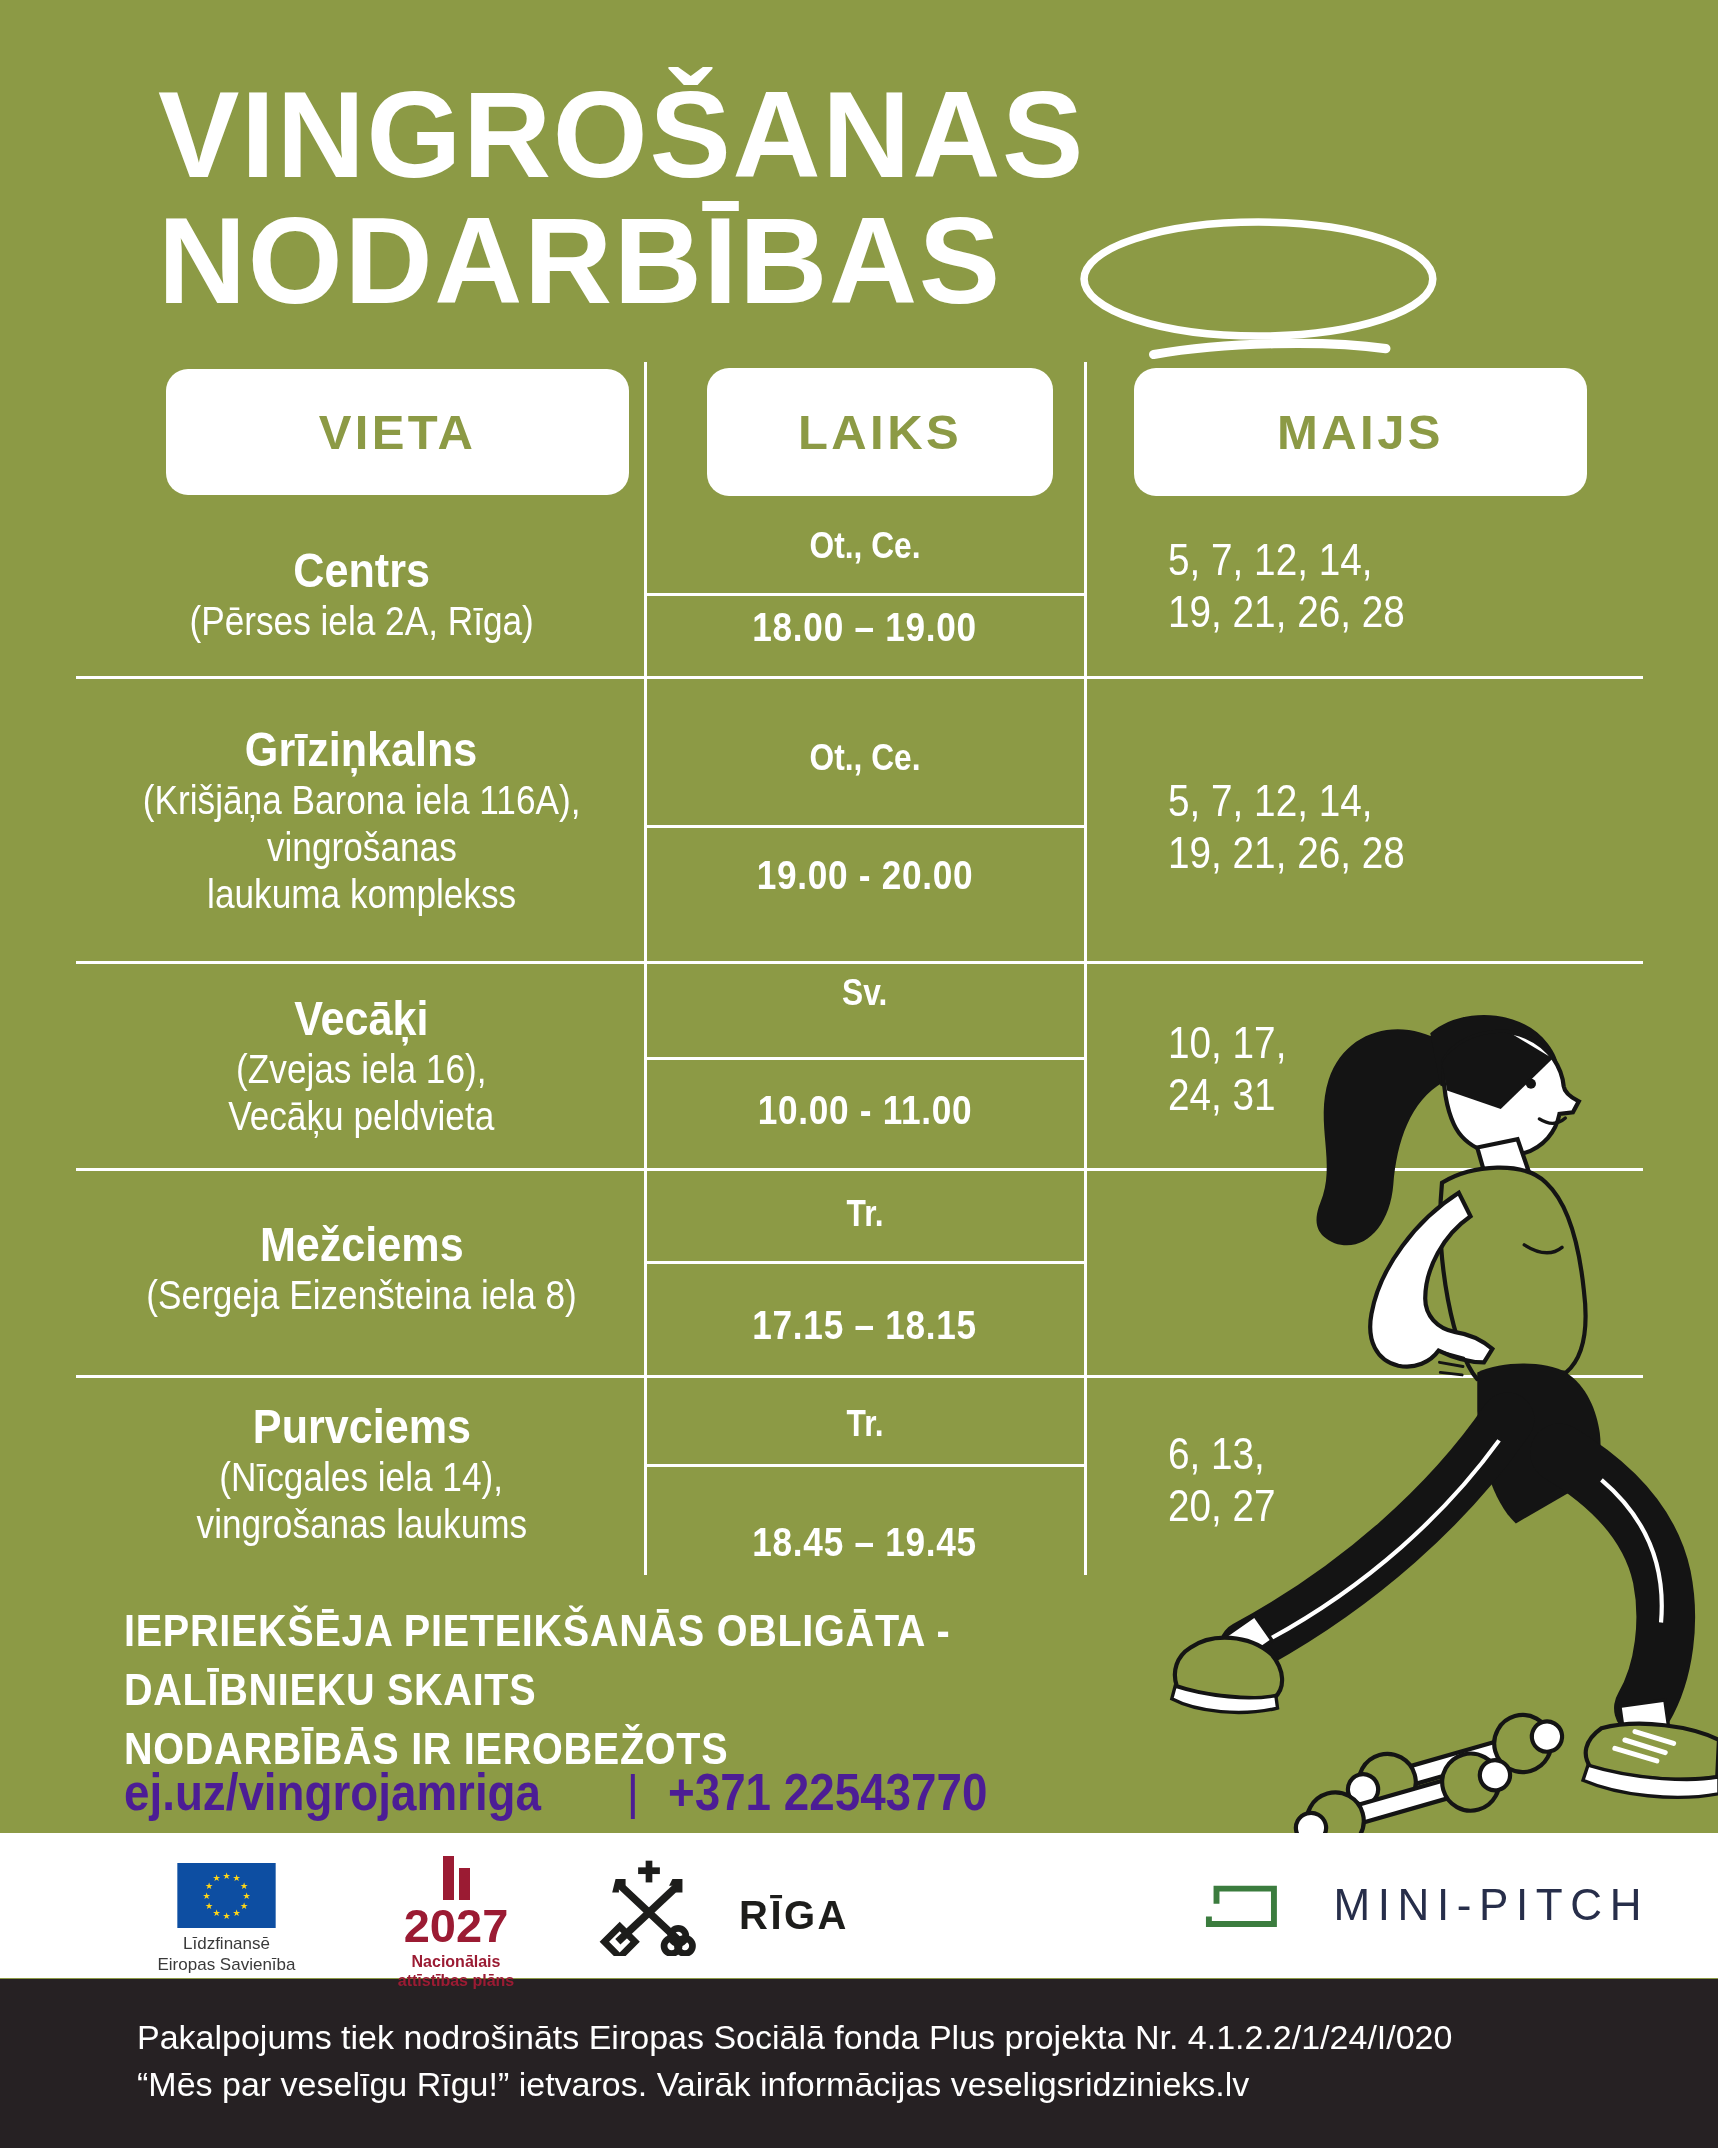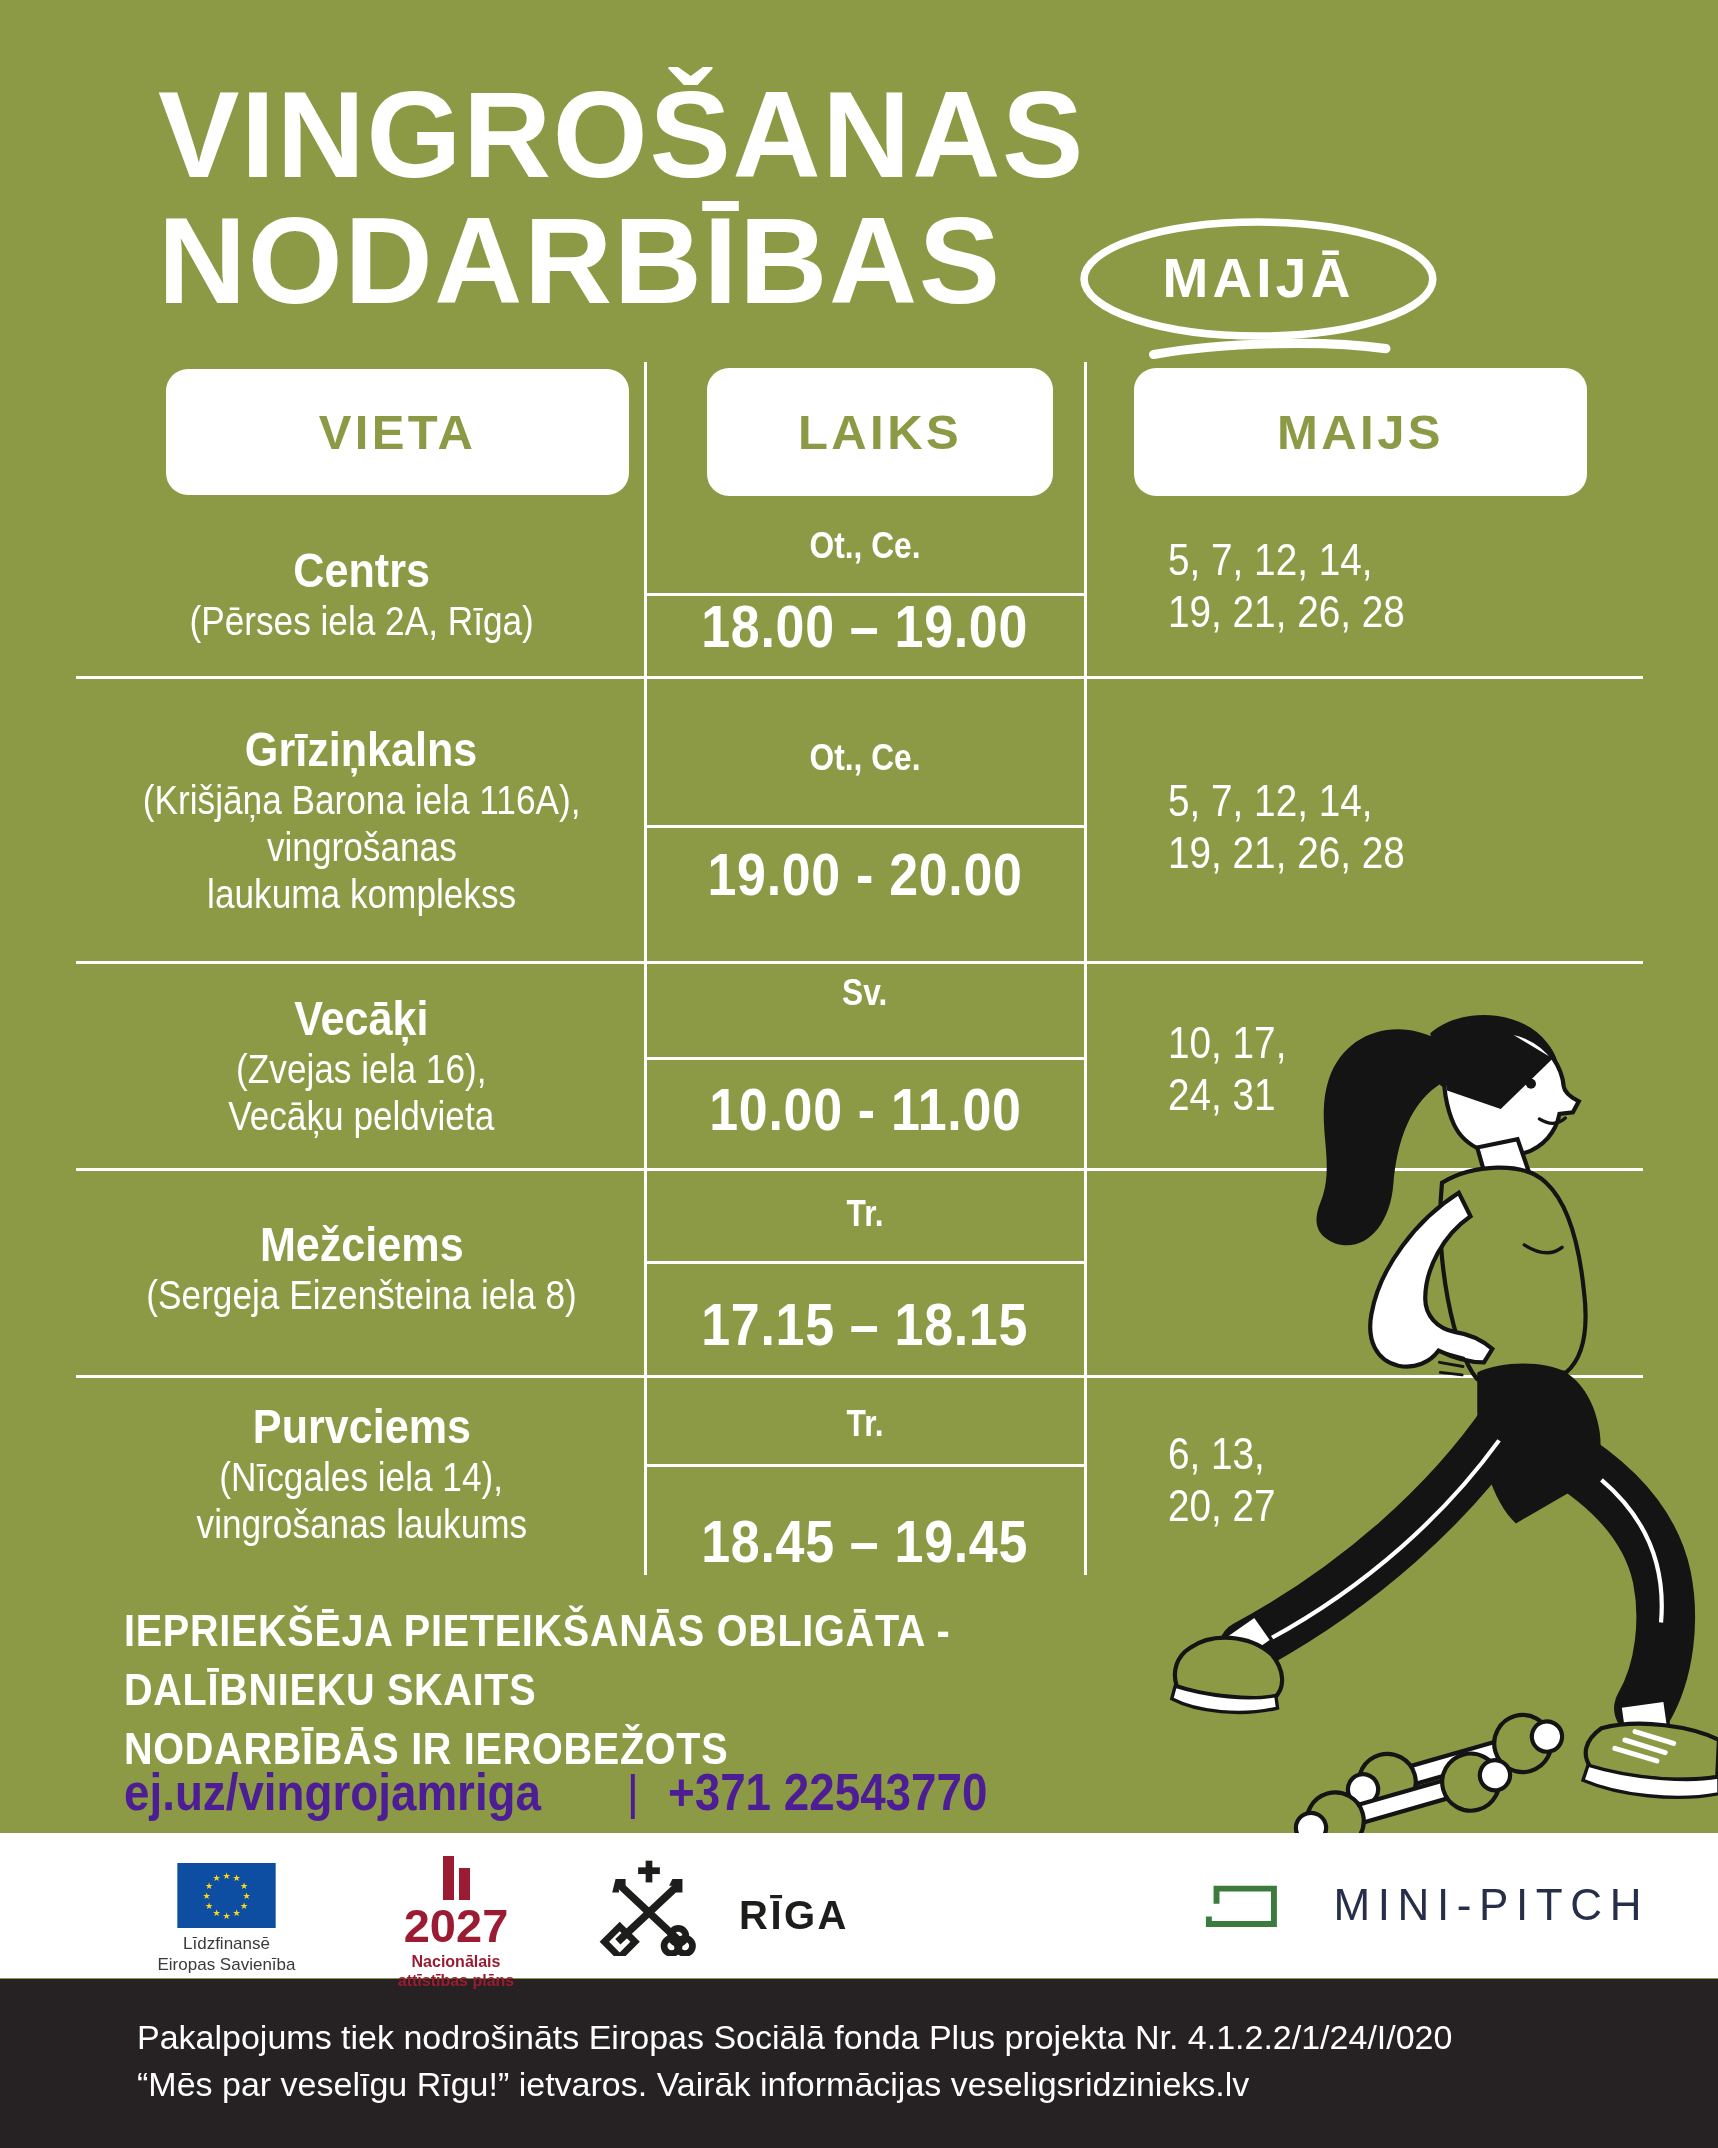--- a/index.html
+++ b/index.html
@@ -27,21 +27,21 @@
   .hbox.h2{left:707px;top:368px;width:346px;height:128px;}
   .hbox.h3{left:1134px;top:368px;width:453px;height:128px;}
   
   .place{position:absolute;left:76px;width:571px;display:flex;flex-direction:column;
          align-items:center;justify-content:center;color:#fff;text-align:center;}
   .place .nm{font-weight:bold;font-size:49px;line-height:55px;}
   .place .dt{font-size:40px;line-height:47px;}
   .cell{position:absolute;left:646px;width:438px;height:62px;display:flex;
         align-items:center;justify-content:center;color:#fff;font-weight:bold;}
   .cell.day{font-size:36px;}
-  .cell.time{font-size:59px;letter-spacing:0.8px;}
+  .cell.time{font-size:40px;letter-spacing:0.8px;}
   .dates{position:absolute;left:1168px;width:352px;color:#fff;font-size:44px;
          line-height:52px;}
   .cond{transform:scaleX(.88);transform-origin:50% 50%;}
   .cond-l{transform:scaleX(.88);transform-origin:0 50%;}
   
   .notes{position:absolute;left:124px;top:1601px;color:#fff;font-weight:bold;
          font-size:45px;line-height:59px;letter-spacing:0.8px;}
   .contact{position:absolute;left:124px;top:1762px;display:flex;align-items:center;
            gap:28.5px;color:#4c1d95;font-weight:bold;font-size:52px;}
   .contact .pipe{font-weight:normal;font-size:49px;}
@@ -73,21 +73,20 @@
   <div class="title">
     <div>VINGROŠANAS</div>
     <div>NODARBĪBAS</div>
   </div>
 
   <div class="badge">
     <svg width="394" height="168" viewBox="0 0 470 200">
       <ellipse cx="220" cy="75" rx="208" ry="68" fill="none" stroke="#fff" stroke-width="9"></ellipse>
       <path d="M95 165 C180 150 300 148 372 158" fill="none" stroke="#fff" stroke-width="11" stroke-linecap="round"></path>
     </svg>
-    <div class="badge-label">MAIJĀ</div>
   </div>
 
   <div class="vline v1"></div>
   <div class="vline v2"></div>
 
   <div class="hbox h1">VIETA</div>
   <div class="hbox h2">LAIKS</div>
   <div class="hbox h3">MAIJS</div>
 
   <div class="hline" style="top:676px"></div>

